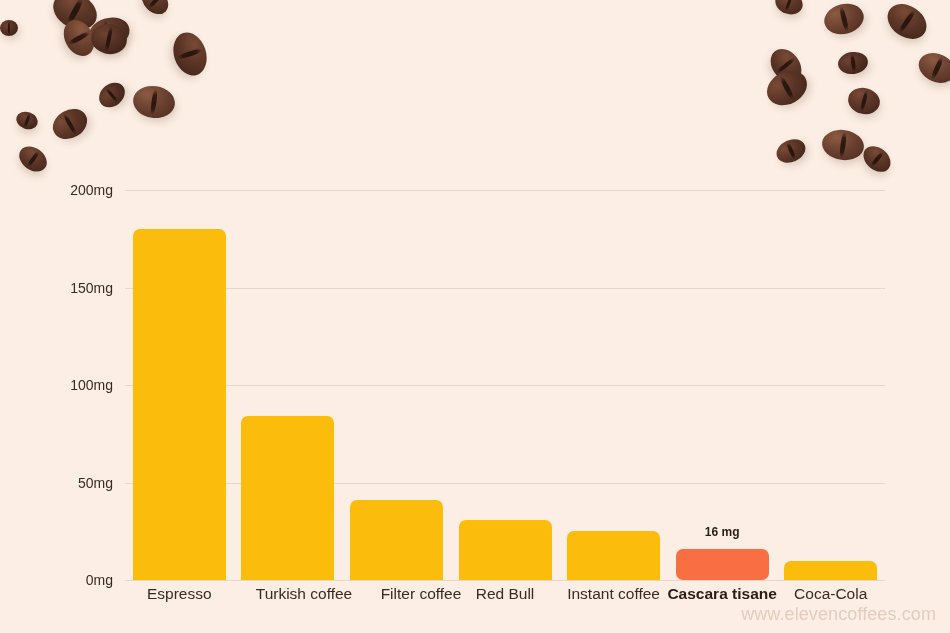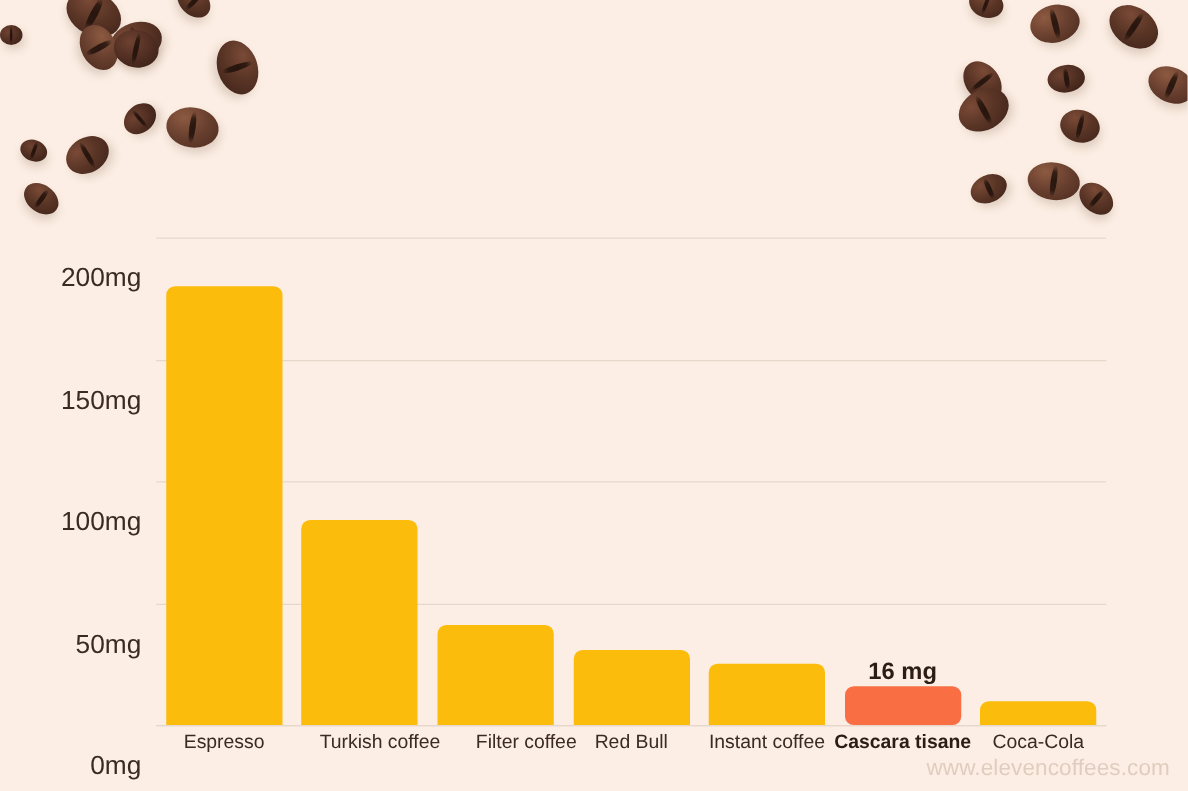--- a/index.html
+++ b/index.html
@@ -51,43 +51,42 @@
   }
   .gridline {
     position:absolute; left:0; width:100%;
     height:1px; background:#E6D7CB;
   }
   .ylabel {
     position:absolute;
     width:72px;
     text-align:right;
     color:#3B2A20;
-    font-size:21px;
+    font-size:14px;
     transform:translateY(-50%);
     left:-84px;
-    margin-top:33px;
   }
   .bars { position:absolute; left:0; bottom:0; width:100%; height:100%; }
   .barwrap {
     position:absolute; bottom:0;
     display:flex; flex-direction:column; justify-content:flex-end;
     align-items:center;
   }
   .bar {
     width:100%;
     background:#FBBC0B;
     border-radius:7px 7px 0 0;
   }
   .bar.hl { background:#F96F43; border-radius:7px; }
   .barval {
     position:absolute;
     bottom:100%;
-    margin-bottom:0;
+    margin-bottom:10px;
     white-space:nowrap;
-    font-size:19px;
+    font-size:12px;
     font-weight:bold;
     color:#2C1C13;
   }
   .catlabel {
     position:absolute;
     top:594px;
     text-align:center;
     font-size:15.5px;
     color:#3B2A20;
     white-space:nowrap;

